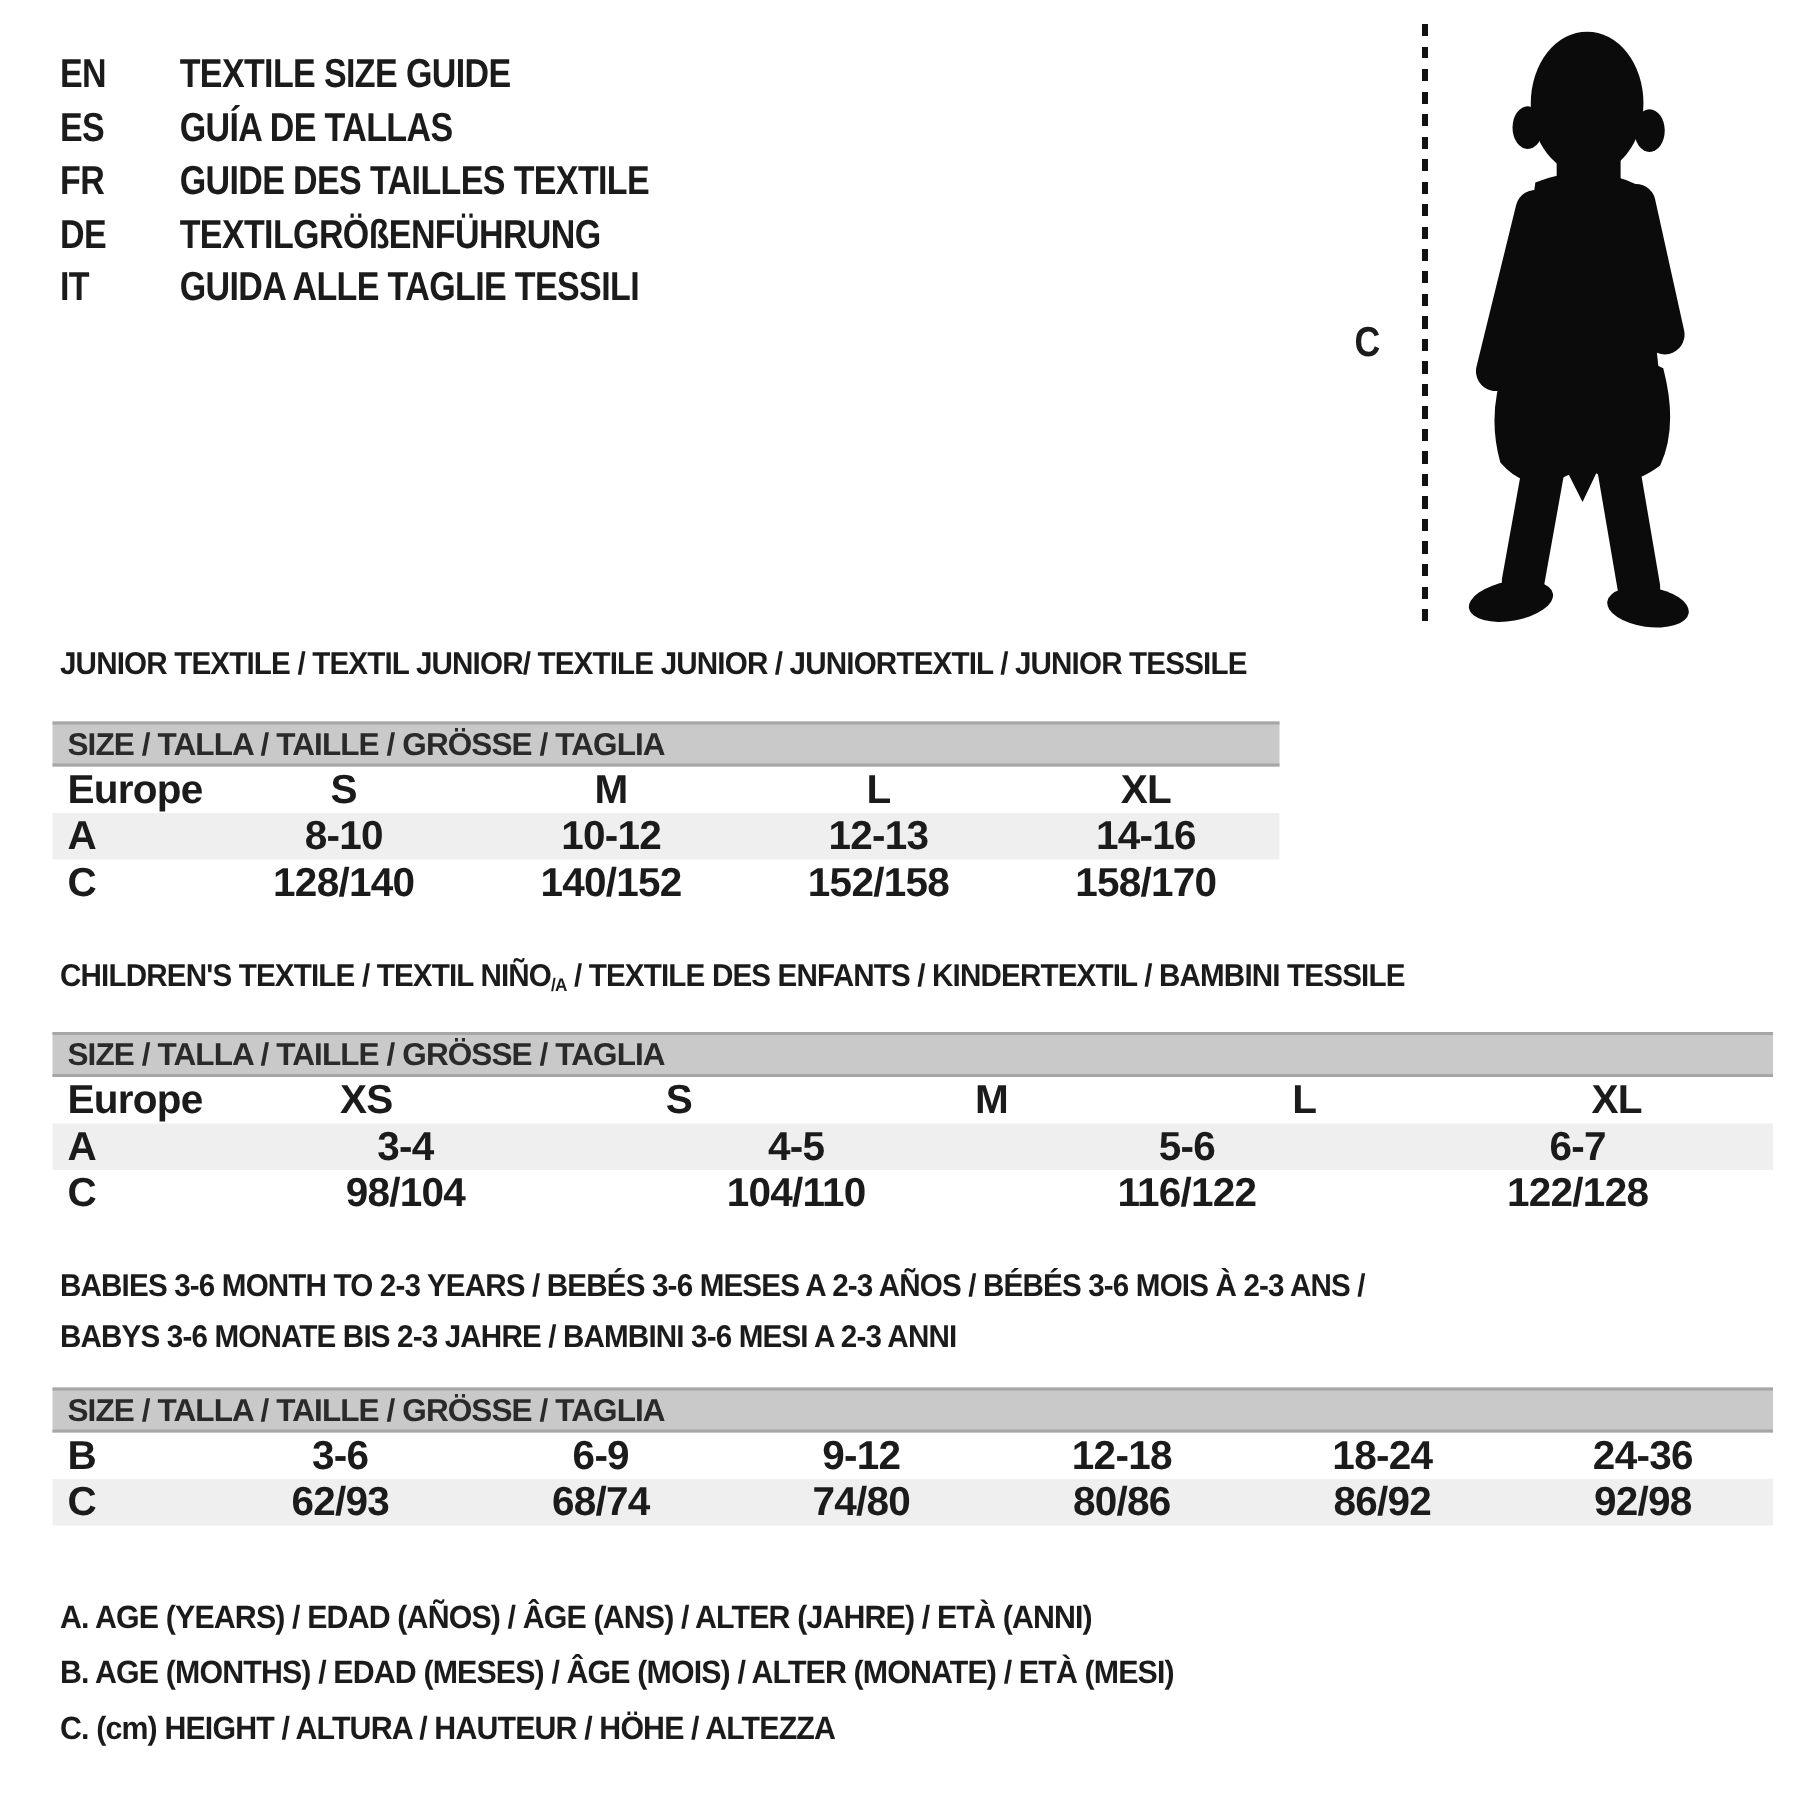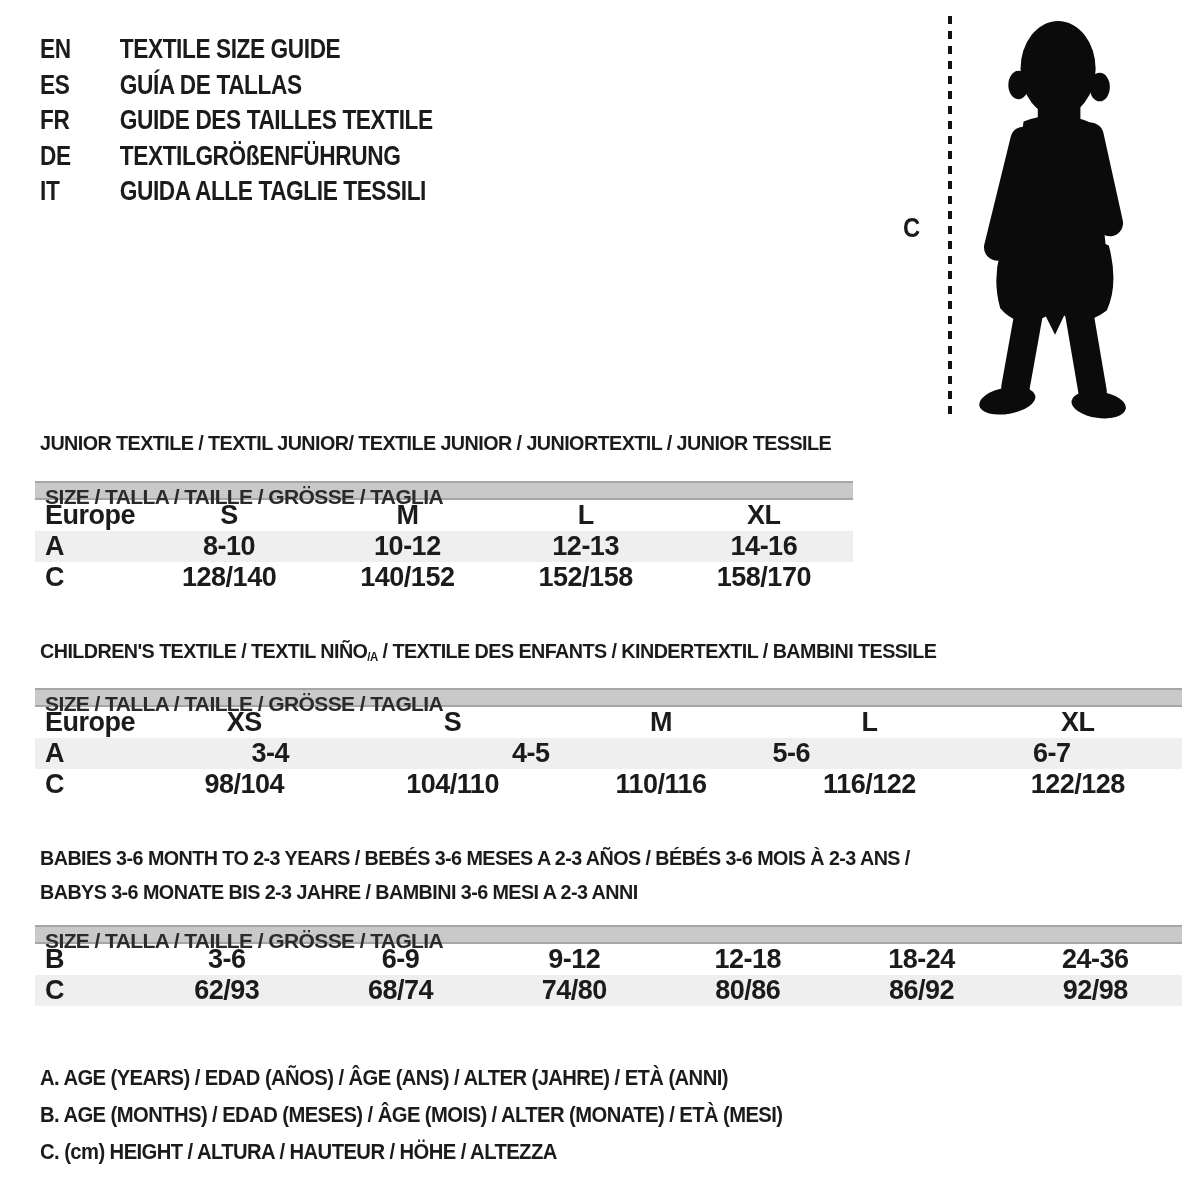--- a/index.html
+++ b/index.html
@@ -36,21 +36,21 @@
     position:absolute; left:40px;
     font-size:21px; letter-spacing:-0.6px; white-space:nowrap;
     transform:scaleX(0.94); transform-origin:left top;
   }
   .section-heading .subscript { font-size:0.58em; vertical-align:-0.28em; }
   .two-line { line-height:34px; }
   .size-table { position:absolute; left:35px; }
   .size-table.w-junior { width:818px; }
   .size-table.w-full  { width:1147px; }
   .size-bar {
-    height:19px; line-height:27px;
+    height:30px; line-height:27px;
     background:#c9c9c9;
     border-top:2px solid #a6a6a6;
     border-bottom:2px solid #a6a6a6;
     padding-left:10px;
     font-size:21px; letter-spacing:-0.6px;
     color:#2a2a2a;
   }
   .trow { display:flex; height:31px; line-height:31px; font-size:27px; letter-spacing:-0.5px; }
   .trow.shade { background:#efefef; }
   .tlabel { width:105px; flex:none; padding-left:10px; text-align:left; }
@@ -168,21 +168,20 @@
           <div class="tlabel">A</div>
           <div class="tcell">3-4</div>
           <div class="tcell">4-5</div>
           <div class="tcell">5-6</div>
           <div class="tcell">6-7</div>
         </div>
         <div class="trow">
           <div class="tlabel">C</div>
           <div class="tcell">98/104</div>
           <div class="tcell">104/110</div>
-          <div class="tcell">110/116</div>
           <div class="tcell">116/122</div>
           <div class="tcell">122/128</div>
         </div>
       </div>
   </div>
 
   <div id="babies-heading" class="section-heading two-line">
     <div>BABIES 3-6 MONTH TO 2-3 YEARS / BEBÉS 3-6 MESES A 2-3 AÑOS / BÉBÉS 3-6 MOIS À 2-3 ANS /</div>
     <div>BABYS 3-6 MONATE BIS 2-3 JAHRE / BAMBINI 3-6 MESI A 2-3 ANNI</div>
   </div>

